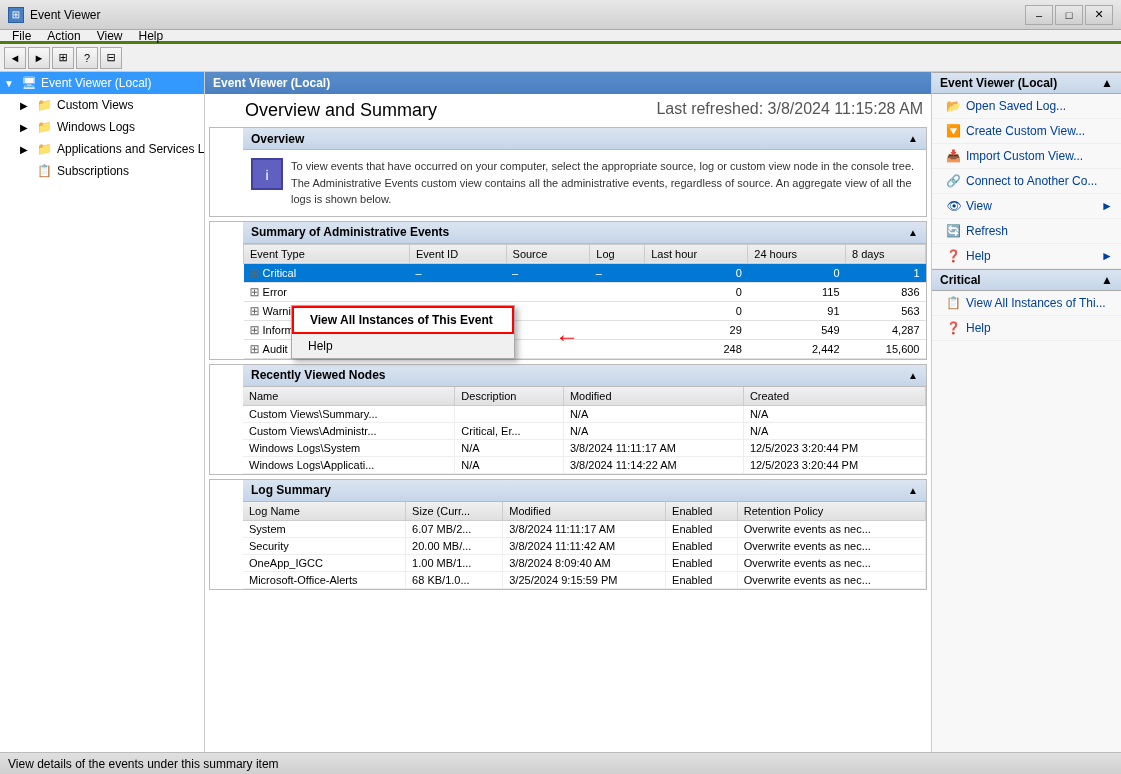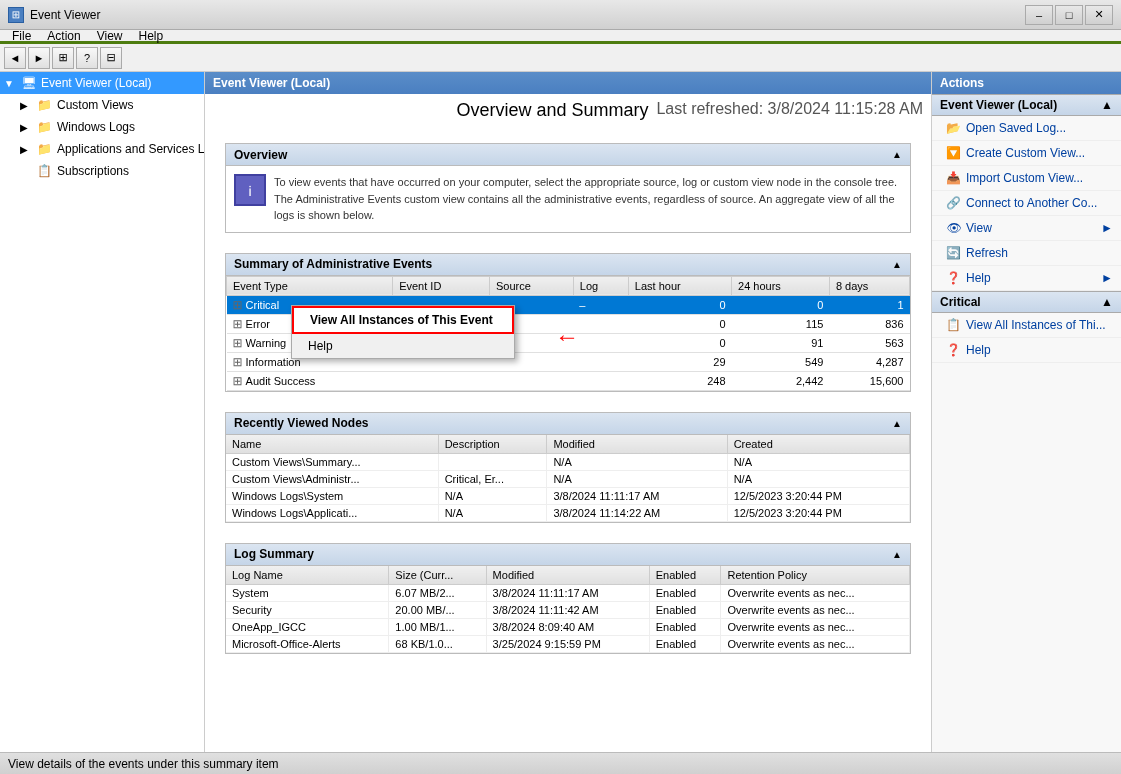--- a/index.html
+++ b/index.html
@@ -88,27 +88,28 @@
     
     .content-header {
       background: linear-gradient(to bottom, #5a8dc8, #4a7fc1);
       color: white;
       padding: 4px 8px;
       font-size: 12px;
       font-weight: bold;
     }
     .page-title { font-size: 18px; font-weight: normal; color: #000; padding: 6px 8px 2px; }
     .last-refreshed { font-size: 16px; color: #555; text-align: right; padding-right: 8px; }
-    .title-row { display: flex; align-items: center; justify-content: flex-end; background: white; margin-left: 32px; }
+    .title-row { display: flex; align-items: center; justify-content: space-between; background: white; margin-left: 32px; }
 
     
     .section {
       border: 1px solid #bbb;
-      margin: 20px;
+      margin: 4px;
       background: #fff;
+      padding-left: 33px;
     }
     .section-header {
       background: linear-gradient(to bottom, #dbe5f1, #c5d5e8);
       height: 22px;
       display: flex;
       align-items: center;
       justify-content: space-between;
       padding: 0 8px;
       border-bottom: 1px solid #bbb;
       cursor: pointer;
@@ -501,21 +502,20 @@
               </tr>
             </tbody>
           </table>
         </div>
       </div>
 
     </div>
   </div>
 
   <div class="right-panel">
-    <div class="actions-header">Actions</div>
 
     <div class="action-group-header">
       <span>Event Viewer (Local)</span>
       <span>▲</span>
     </div>
 
     <div class="action-item">
       <span class="action-icon">📂</span>
       <span>Open Saved Log...</span>
     </div>

